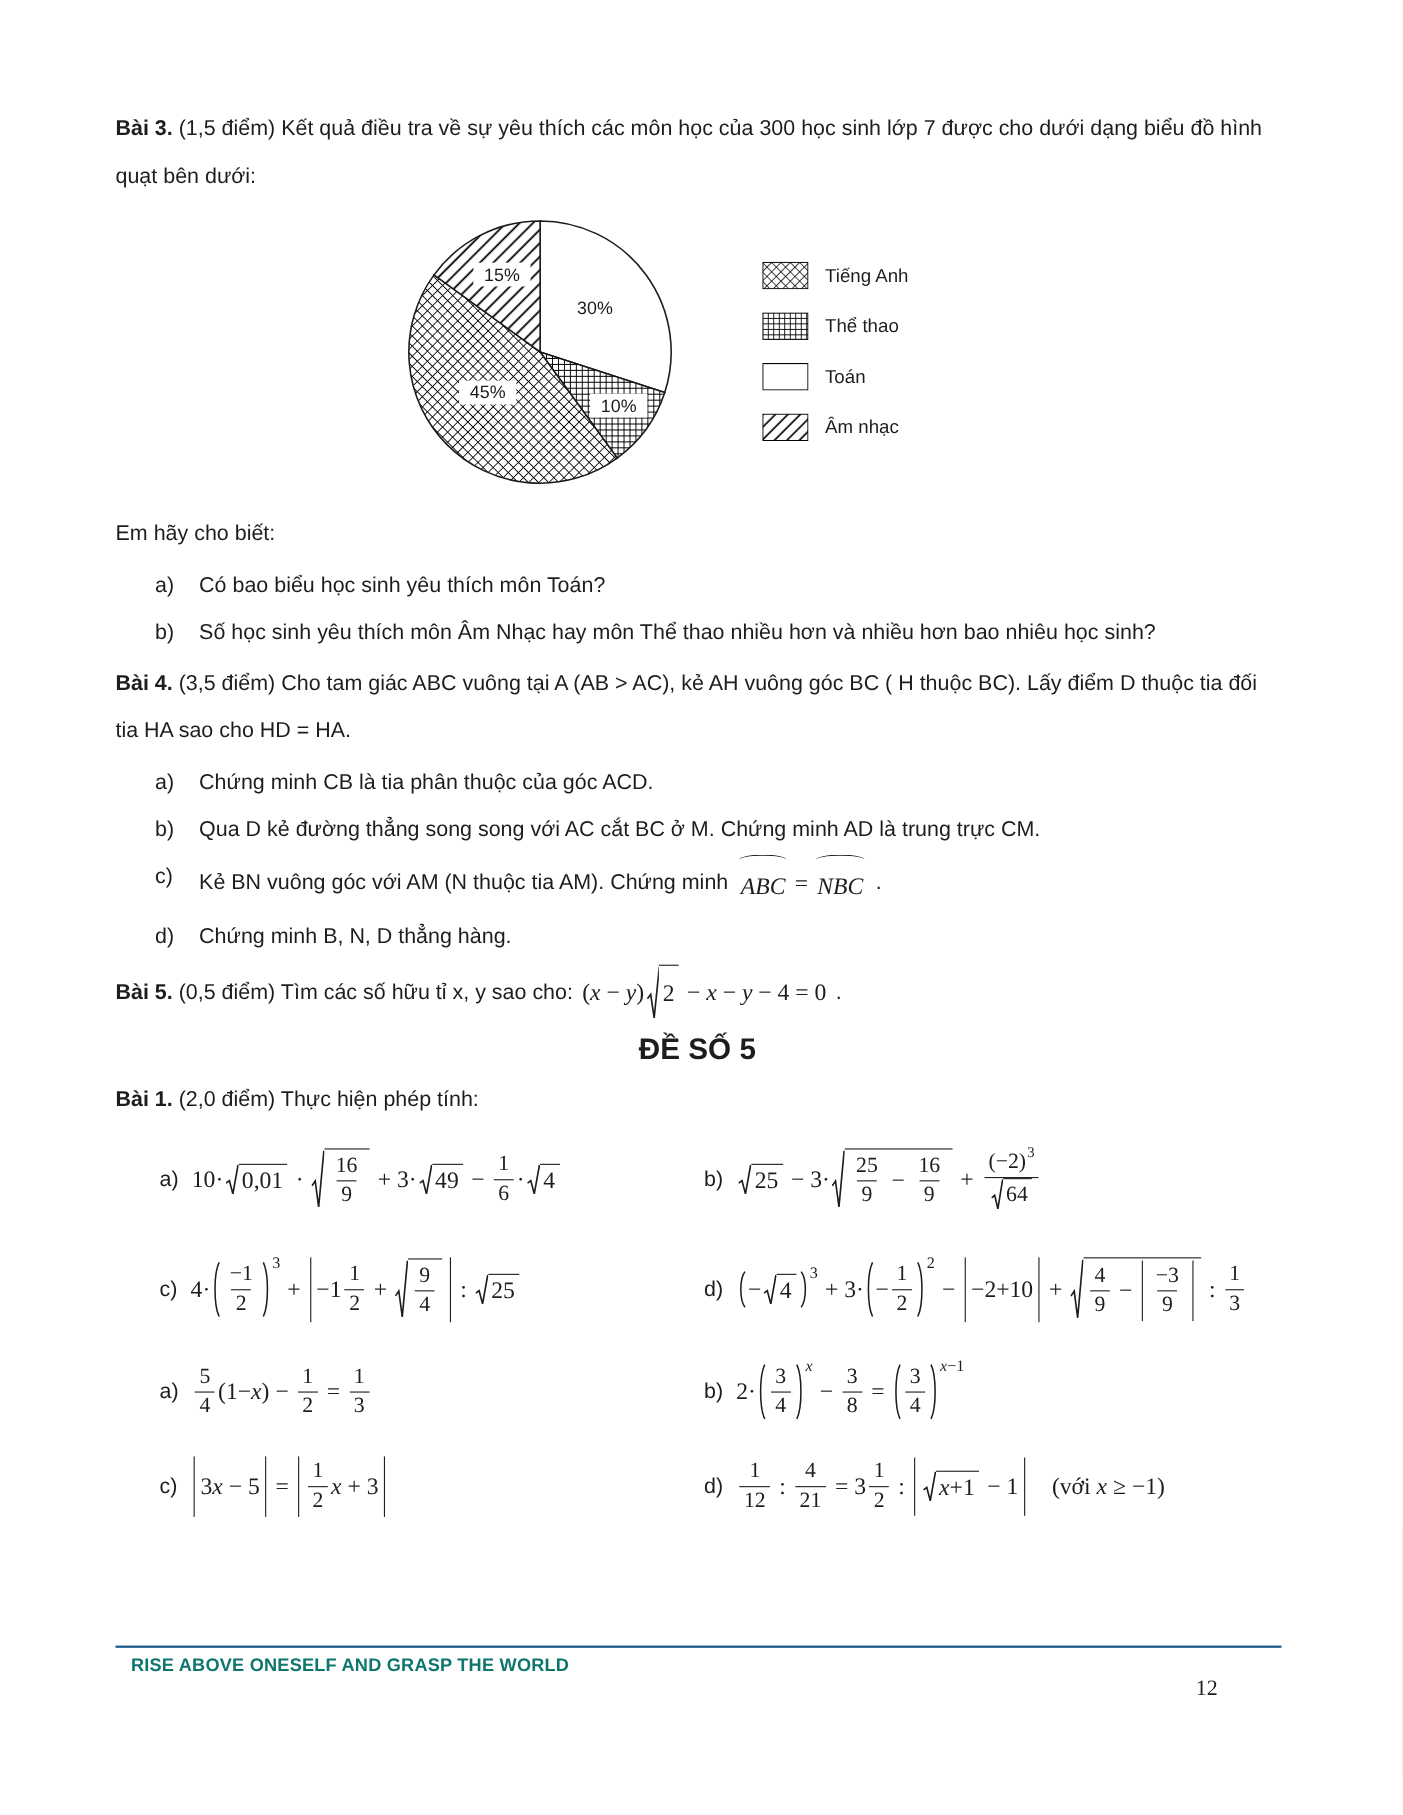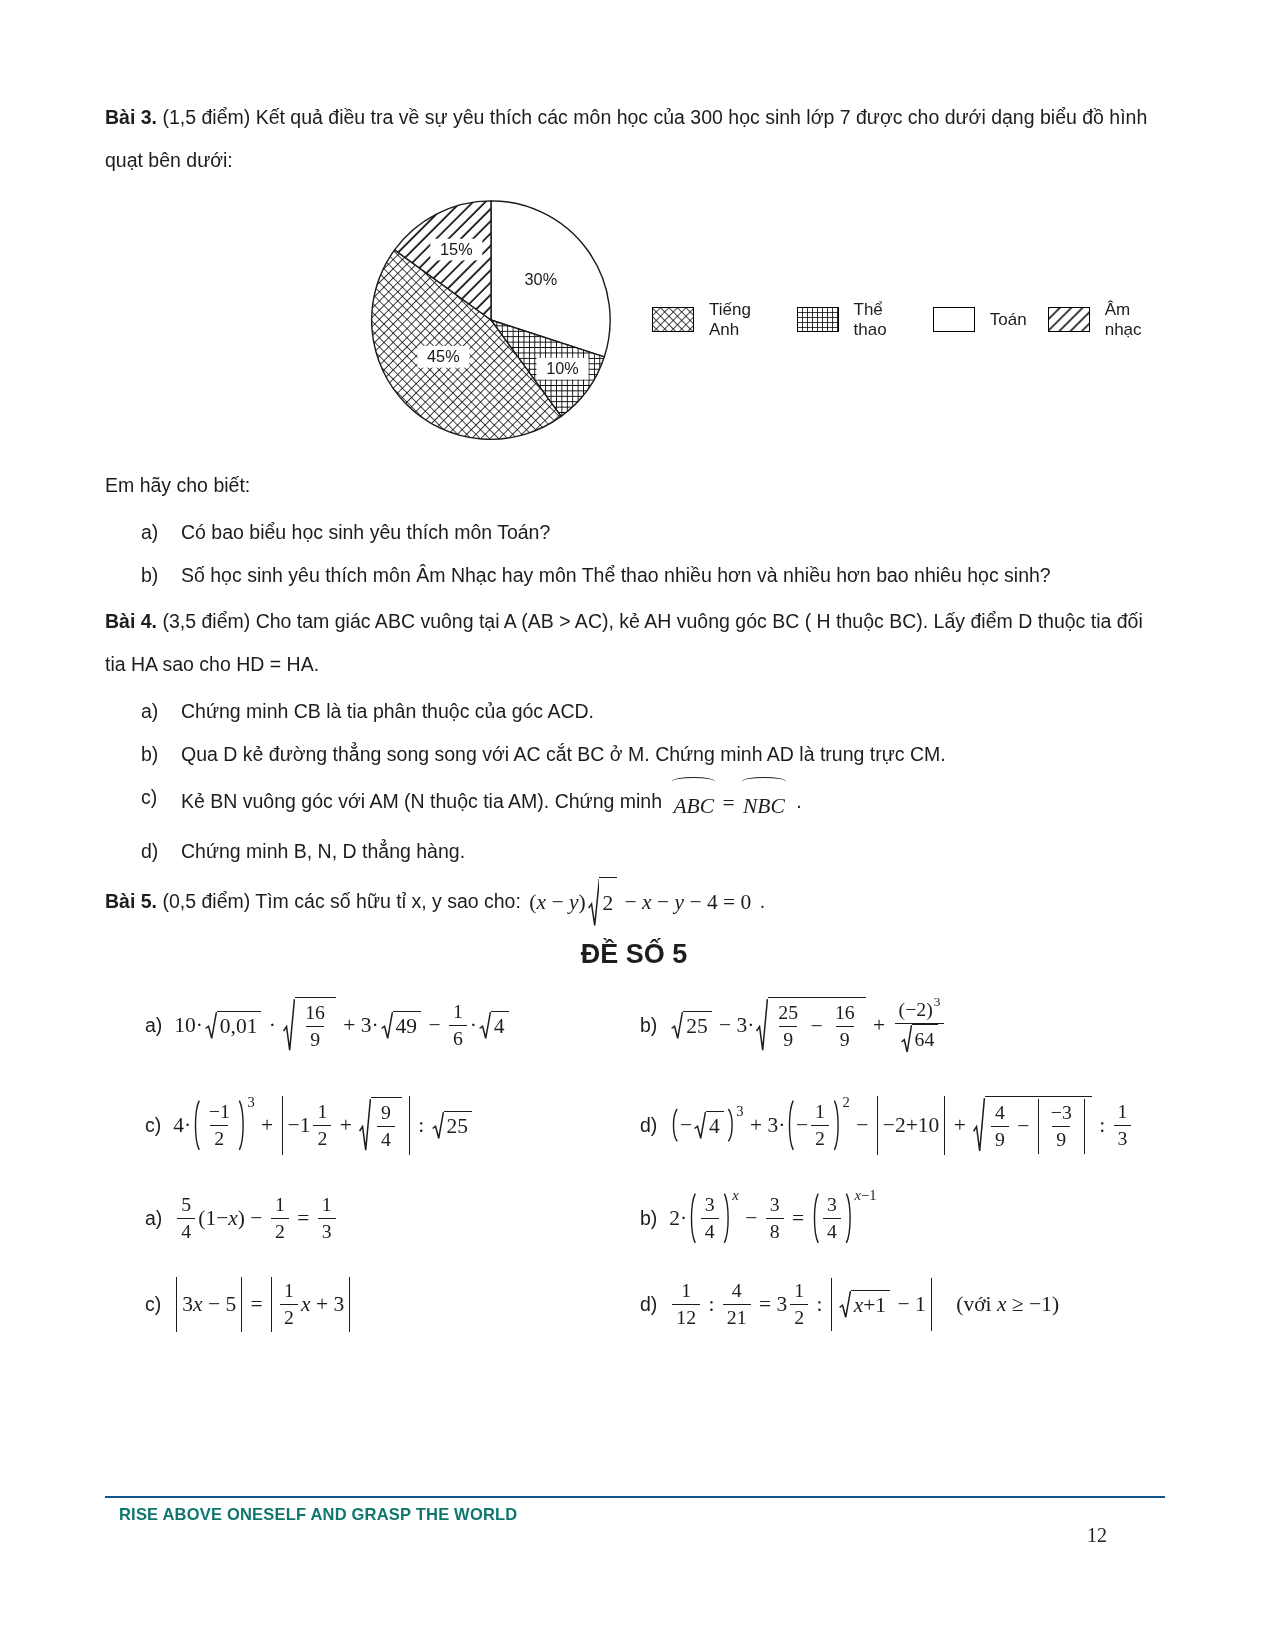--- a/index.html
+++ b/index.html
@@ -10,23 +10,23 @@
   .para{font-size:19.5px;line-height:2.2;margin-bottom:4px;}
   .blabel{font-weight:bold;}
   .list{margin-left:36px;margin-bottom:4px;}
   .litem{display:flex;font-size:19.5px;line-height:2.2;}
   .lkey{flex:none;width:40px;}
   .ltext{flex:1;}
   .dehead{text-align:center;font-size:27px;font-weight:bold;margin:10px 0 8px;}
 
   
   .defs-svg{position:absolute;width:0;height:0;}
-  .chart-row{display:flex;align-items:center;gap:31px;margin:8px 0 14px 256px;}
+  .chart-row{display:flex;align-items:center;gap:72px;margin:8px 0 14px 256px;}
   .pie{width:260px;height:260px;flex:none;}
-  .legend{display:flex;flex-direction:row;gap:21px;}
+  .legend{display:flex;flex-direction:column;gap:21px;}
   .lrow{display:flex;align-items:center;gap:15px;}
   .sw{width:42px;height:25px;flex:none;}
   .llabel{font-size:17px;}
 
   
   .frow{display:flex;margin:4px 0;}
   .fcell{width:50%;display:flex;align-items:center;gap:12px;}
   .fcell:first-child{padding-left:40px;}
   .fcell:last-child{padding-left:6px;}
   .tall1 .fcell{min-height:96px;}
@@ -189,20 +189,21 @@
         </span>
         <span class="mt"> − </span>
         <span class="mv">x</span>
         <span class="mt"> − </span>
         <span class="mv">y</span>
         <span class="mt"> − 4 = 0</span>
       </span><span> .</span></p>
 
   <h2 class="dehead">ĐỀ SỐ 5</h2>
 
+  <p class="para"><b class="blabel">Bài 1.</b><span> (2,0 điểm) Thực hiện phép tính:</span></p>
 
   <div class="frow tall1">
     <div class="fcell">
       <span class="pkey">a)</span>
       <span class="math">
           <span class="mt">10·</span>
           <span class="sqrt">
             <svg class="rsign" viewBox="0 0 12 24" preserveAspectRatio="none" aria-hidden="true">
               <path d="M0.6 14.5 L3.6 12.6 L6.8 22.6 L11.6 0.9" fill="none" stroke="currentColor" stroke-width="1.5" vector-effect="non-scaling-stroke"></path>
             </svg>

